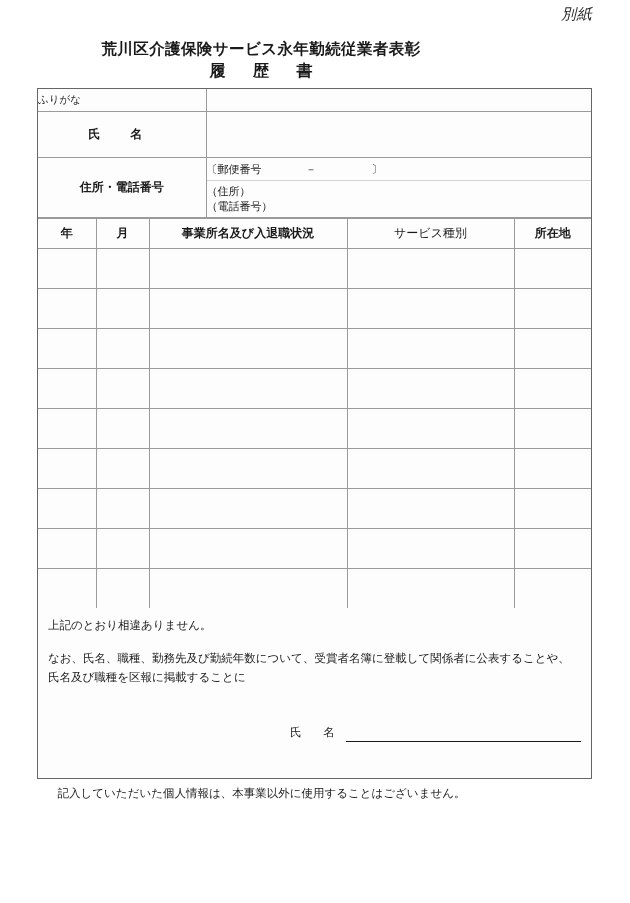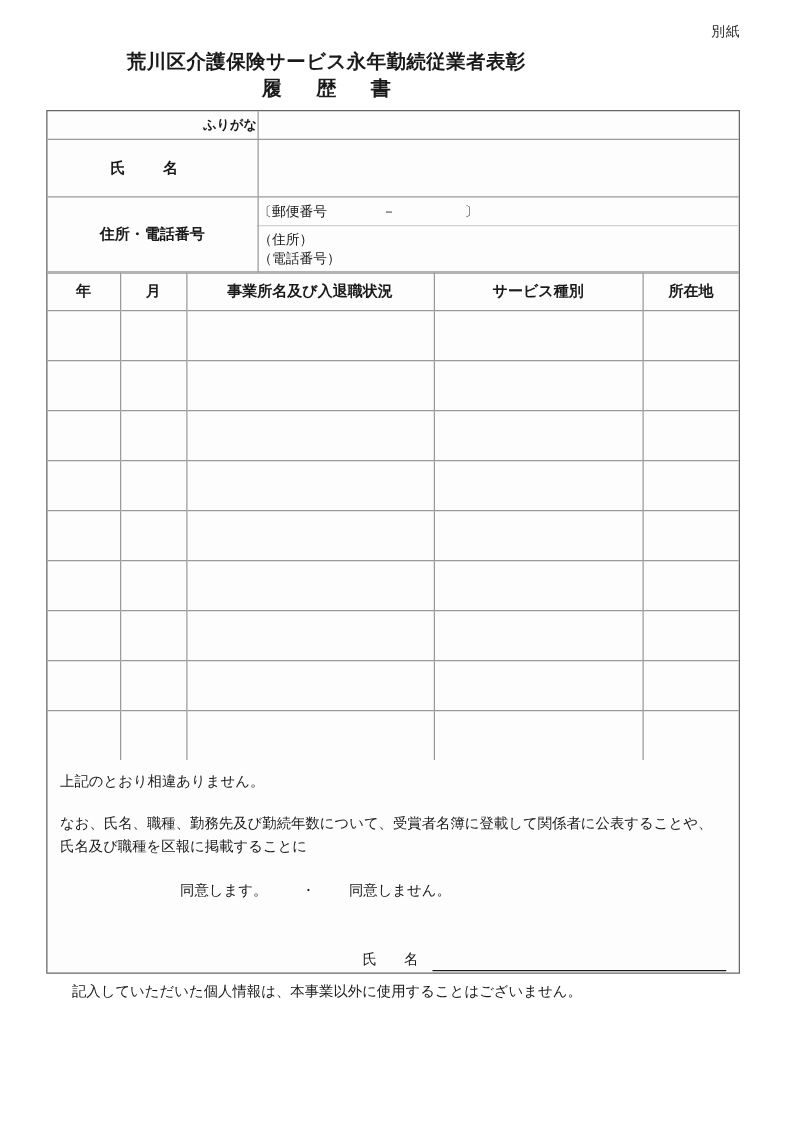--- a/index.html
+++ b/index.html
@@ -12,25 +12,26 @@
     height: 903px;
     position: relative;
     font-family: "DejaVu Serif", "Liberation Serif", serif;
     color: #1a1a1a;
     overflow: hidden;
   }
 
   
   #attachment-label {
     position: absolute;
-    top: 18px;
+    top: 5px;
     right: 38px;
-    font-size: 11px;
+    font-size: 15px;
     letter-spacing: 0.5px;
     color: #2a2a2a;
+    font-style: italic;
   }
 
   
   #title-block {
     position: absolute;
     top: 39px;
     left: 0;
     width: 522px;
     text-align: center;
   }
@@ -77,22 +78,22 @@
   table.grid td.thin-bottom { border-bottom: 1px solid #d2d2d2; }
 
   .lbl {
     font-family: "DejaVu Sans", "Liberation Sans", sans-serif;
     font-weight: bold;
     text-align: center;
     font-size: 12px;
   }
   .lbl-sm {
     font-family: "DejaVu Sans", "Liberation Sans", sans-serif;
-    font-weight: bold;
-    text-align: right;
+    font-weight: normal;
+    text-align: left;
     font-size: 10.5px;
   }
   .spaced2 { letter-spacing: 13px; padding-left: 13px; }
 
   .cellpad { padding: 3px 8px; font-size: 11.5px; line-height: 16px; }
   .cellpad-sm { padding: 2px 8px; font-size: 11px; line-height: 15px; }
 
   
   #statement {
     padding: 8px 10px 0 10px;
@@ -181,21 +182,21 @@
       <col style="width:53px">
       <col style="width:198px">
       <col style="width:167px">
       <col style="width:77px">
     </colgroup>
     <thead>
       <tr>
         <th class="lbl" style="height:27px; border:1px solid #9a9a9a; border-left:none; font-weight:bold;">年</th>
         <th class="lbl" style="height:27px; border:1px solid #9a9a9a; font-weight:bold;">月</th>
         <th class="lbl" style="height:27px; border:1px solid #9a9a9a; font-weight:bold;">事業所名及び入退職状況</th>
-        <th class="lbl" style="height:27px; border:1px solid #9a9a9a; font-weight:bold;">サービス種別</th>
+        <th class="lbl" style="height:27px; border:1px solid #9a9a9a; font-weight:normal;">サービス種別</th>
         <th class="lbl" style="height:27px; border:1px solid #9a9a9a; border-right:none; font-weight:bold;">所在地</th>
       </tr>
     </thead>
     <tbody id="history-body">
         <tr>
           <td class="cellpad" style="height: 39px; border-left: none;"></td>
           <td class="cellpad" style="height: 39px;"></td>
           <td class="cellpad" style="height: 39px;"></td>
           <td class="cellpad" style="height: 39px;"></td>
           <td class="cellpad" style="height: 39px; border-right: none;"></td>
@@ -256,25 +257,20 @@
           <td class="cellpad" style="height: 39px; border-bottom: none;"></td>
           <td class="cellpad" style="height: 39px; border-right: none; border-bottom: none;"></td>
         </tr>
       </tbody>
   </table>
 
   <div id="statement">
     <p id="statement-line1">上記のとおり相違ありません。</p>
     <p id="statement-line2">なお、氏名、職種、勤務先及び勤続年数について、受賞者名簿に登載して関係者に公表することや、氏名及び職種を区報に掲載することに</p>
 
-    <div id="consent-row">
-      <span id="consent-yes">同意します。</span>
-      <span id="consent-sep">・</span>
-      <span id="consent-no">同意しません。</span>
-    </div>
 
     <div id="signature-row">
       <span id="signature-label">氏 名</span>
       <span id="signature-line"></span>
     </div>
   </div>
 
 </div>
 
 <div id="privacy-note">記入していただいた個人情報は、本事業以外に使用することはございません。</div>

